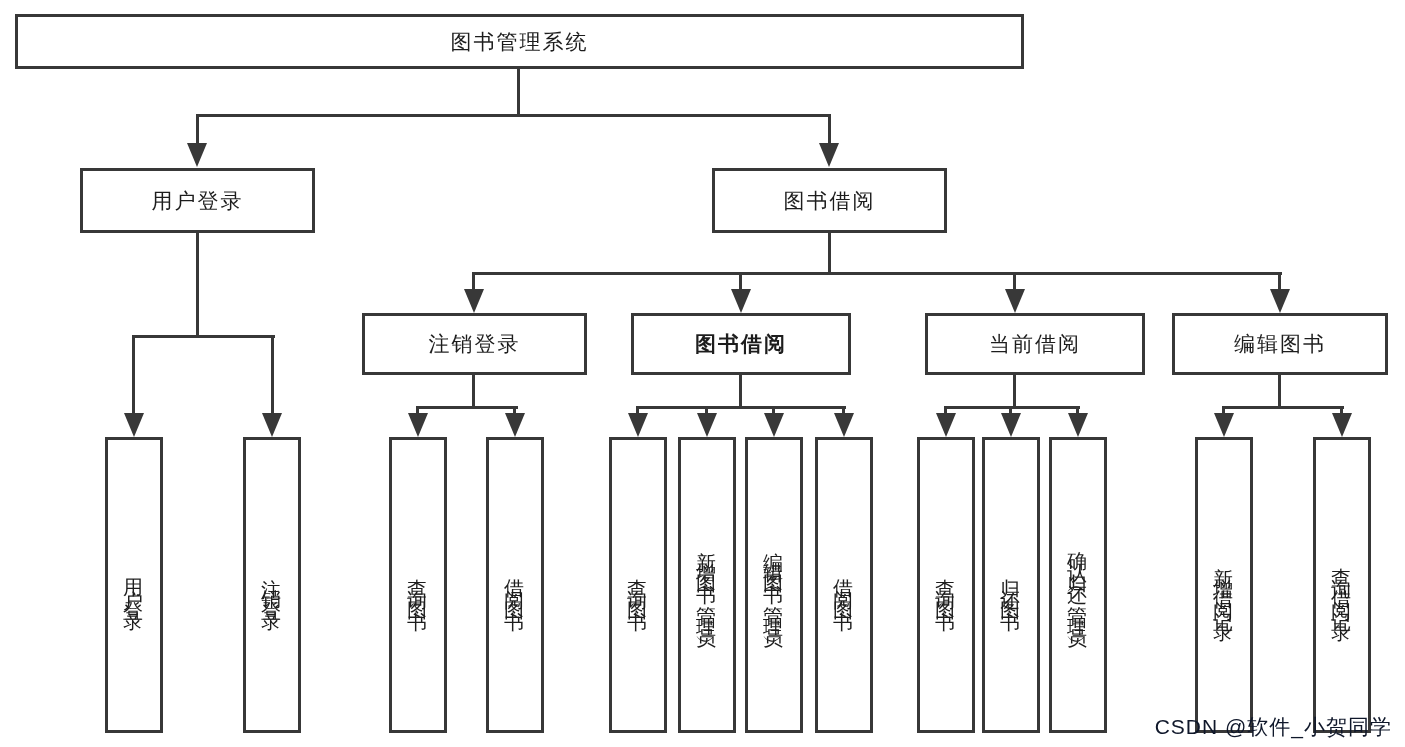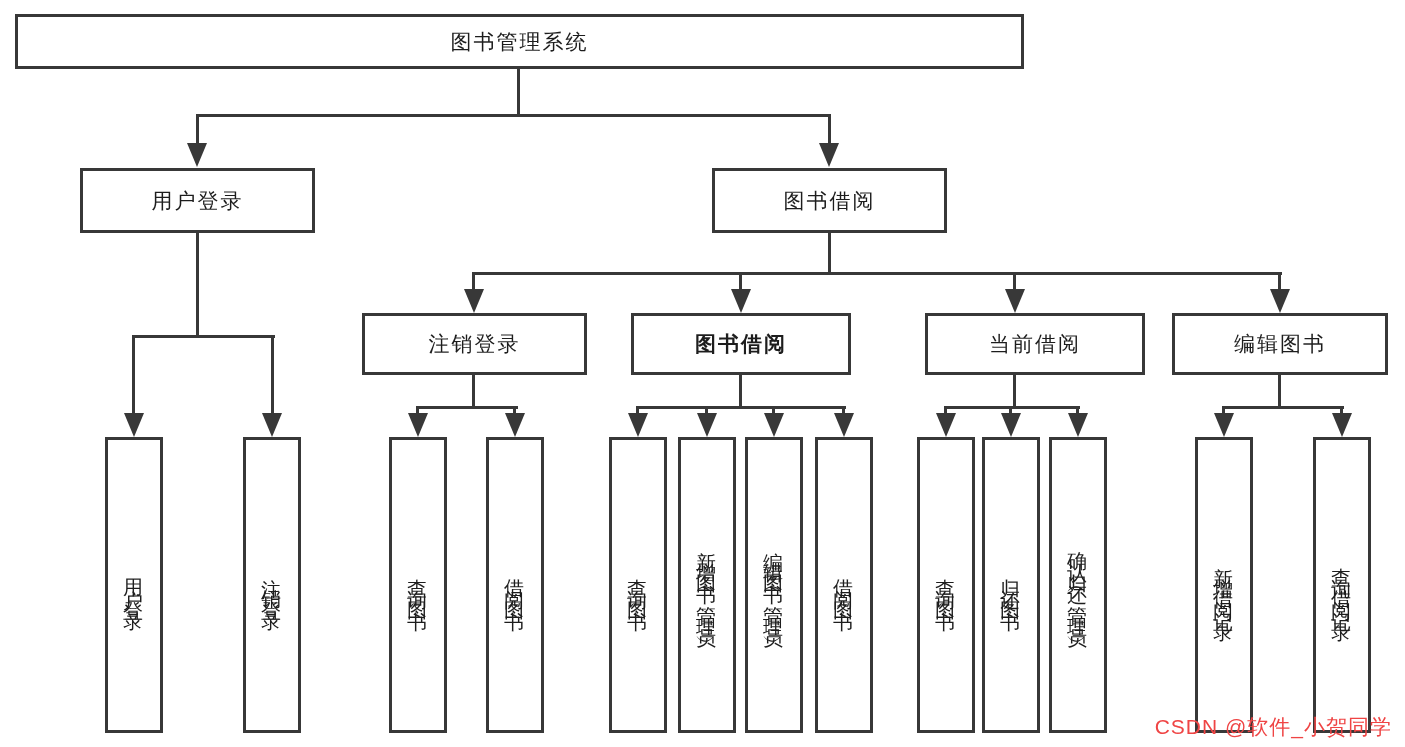--- a/index.html
+++ b/index.html
@@ -46,21 +46,21 @@
     border-left: 10px solid transparent;
     border-right: 10px solid transparent;
     border-top: 24px solid #383838;
   }
   .watermark {
     position: absolute;
     right: 13px;
     bottom: 6px;
     font-size: 21px;
     letter-spacing: 1px;
-    color: #ef4444;
+    color: #0f172a;
     z-index: 5;
     white-space: nowrap;
   }
 </style>
 </head>
 <body>
 
 <div id="canvas">
 
   <div class="line" style="left:517px; top:69px;  width:3px;   height:47px;"></div>

